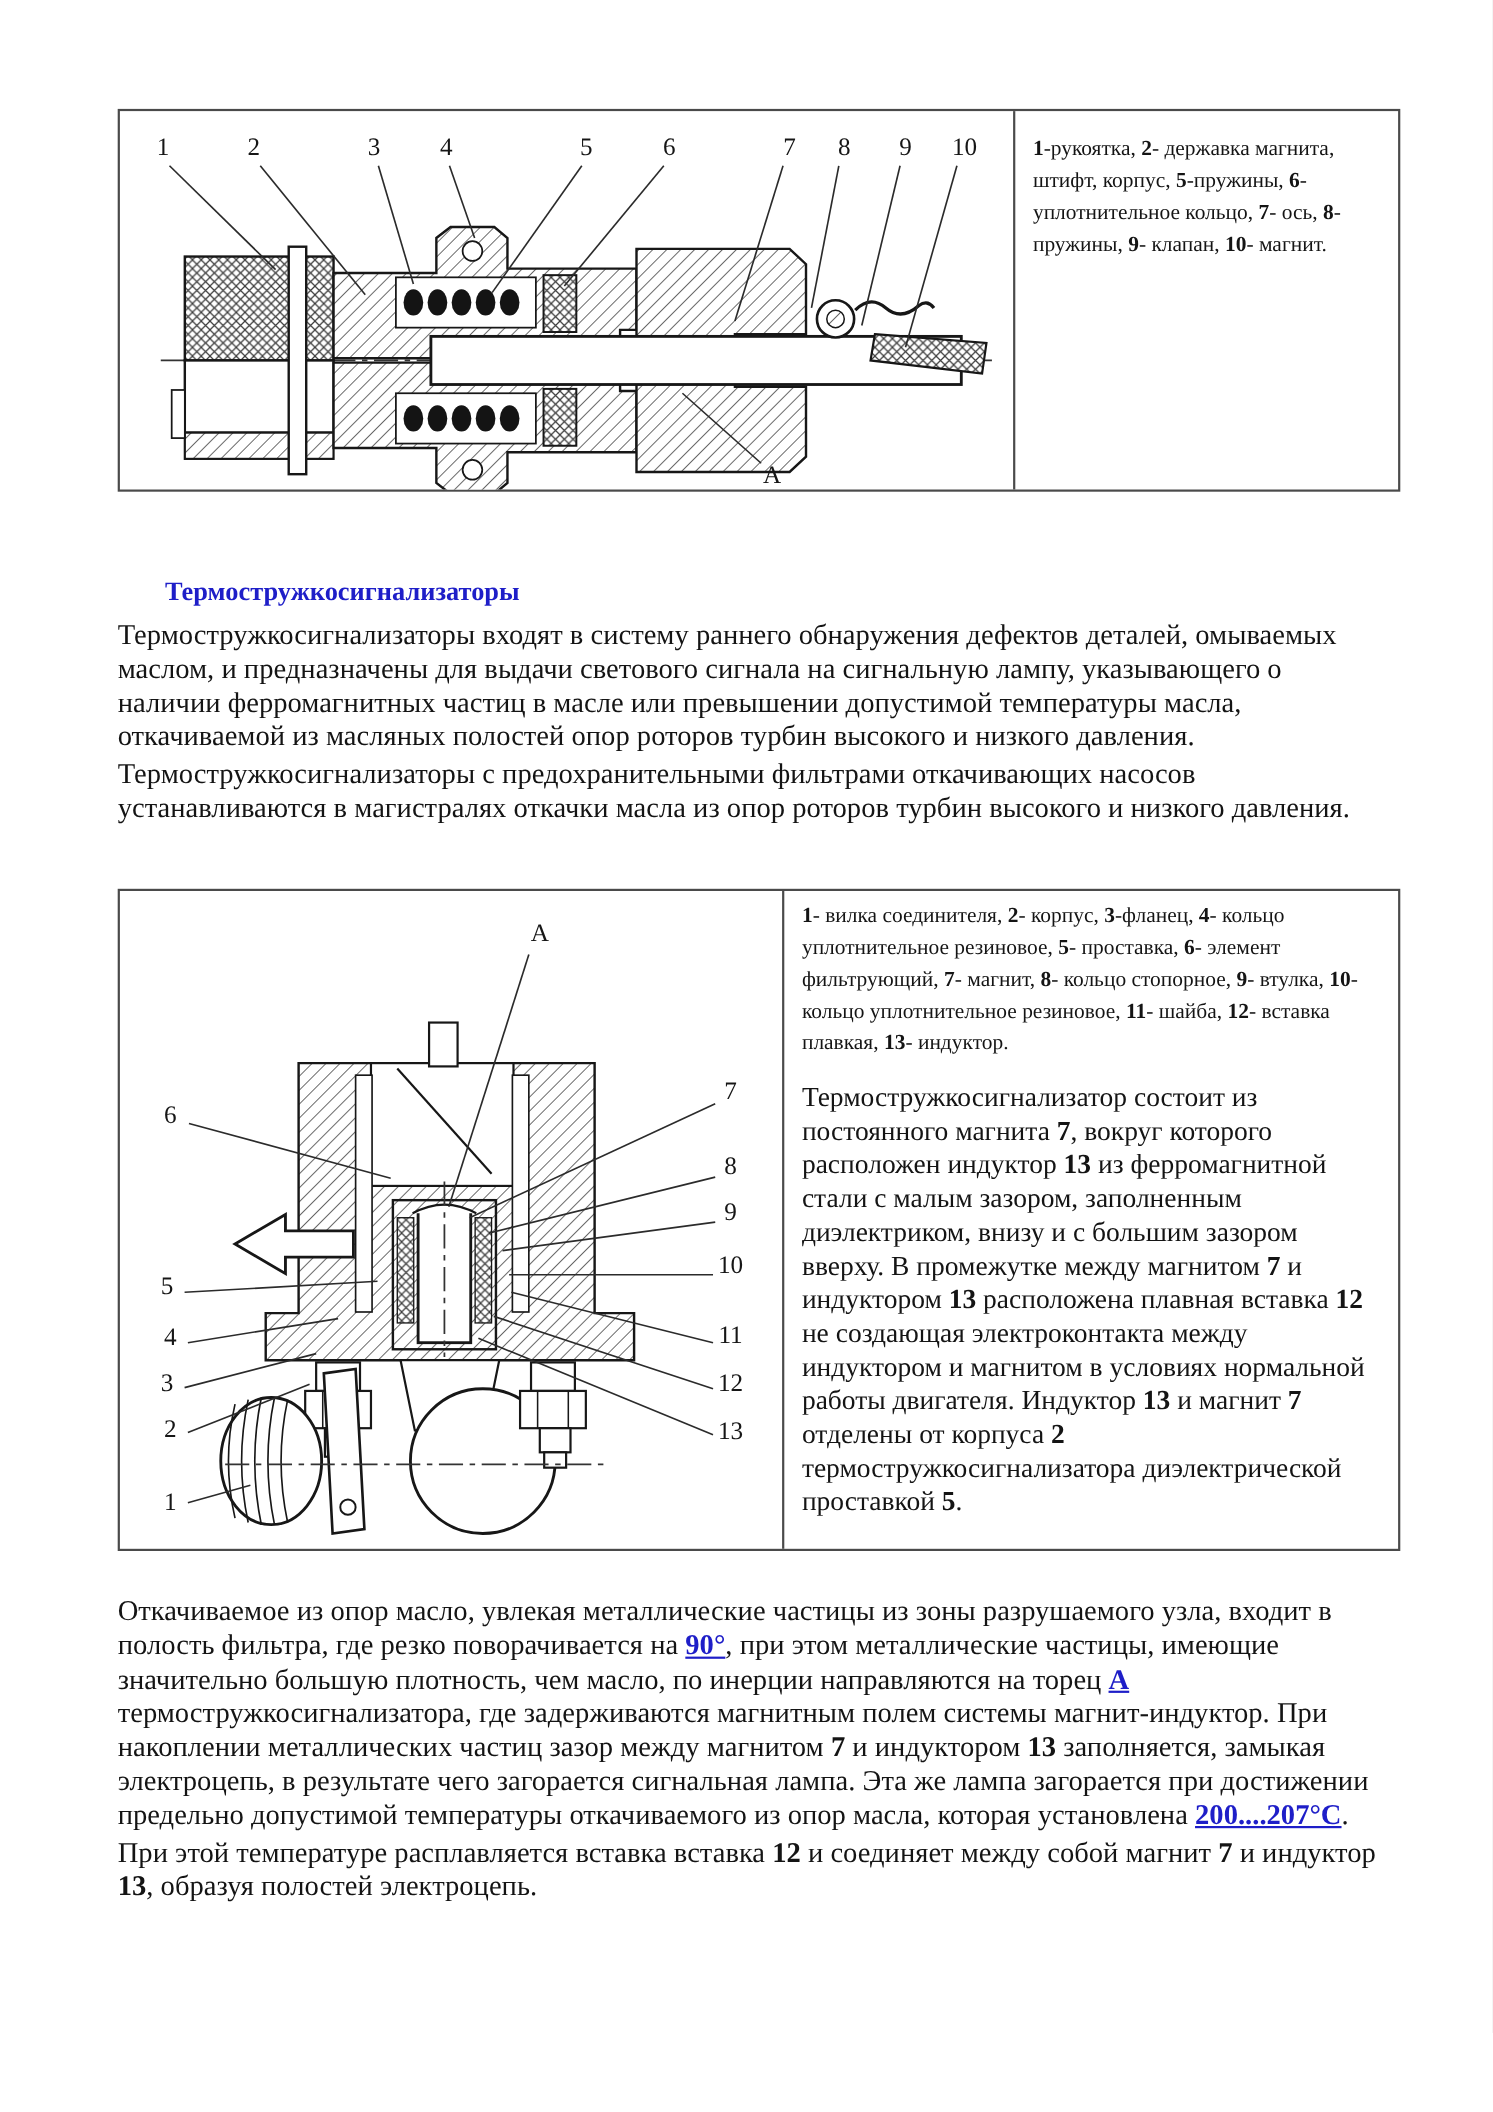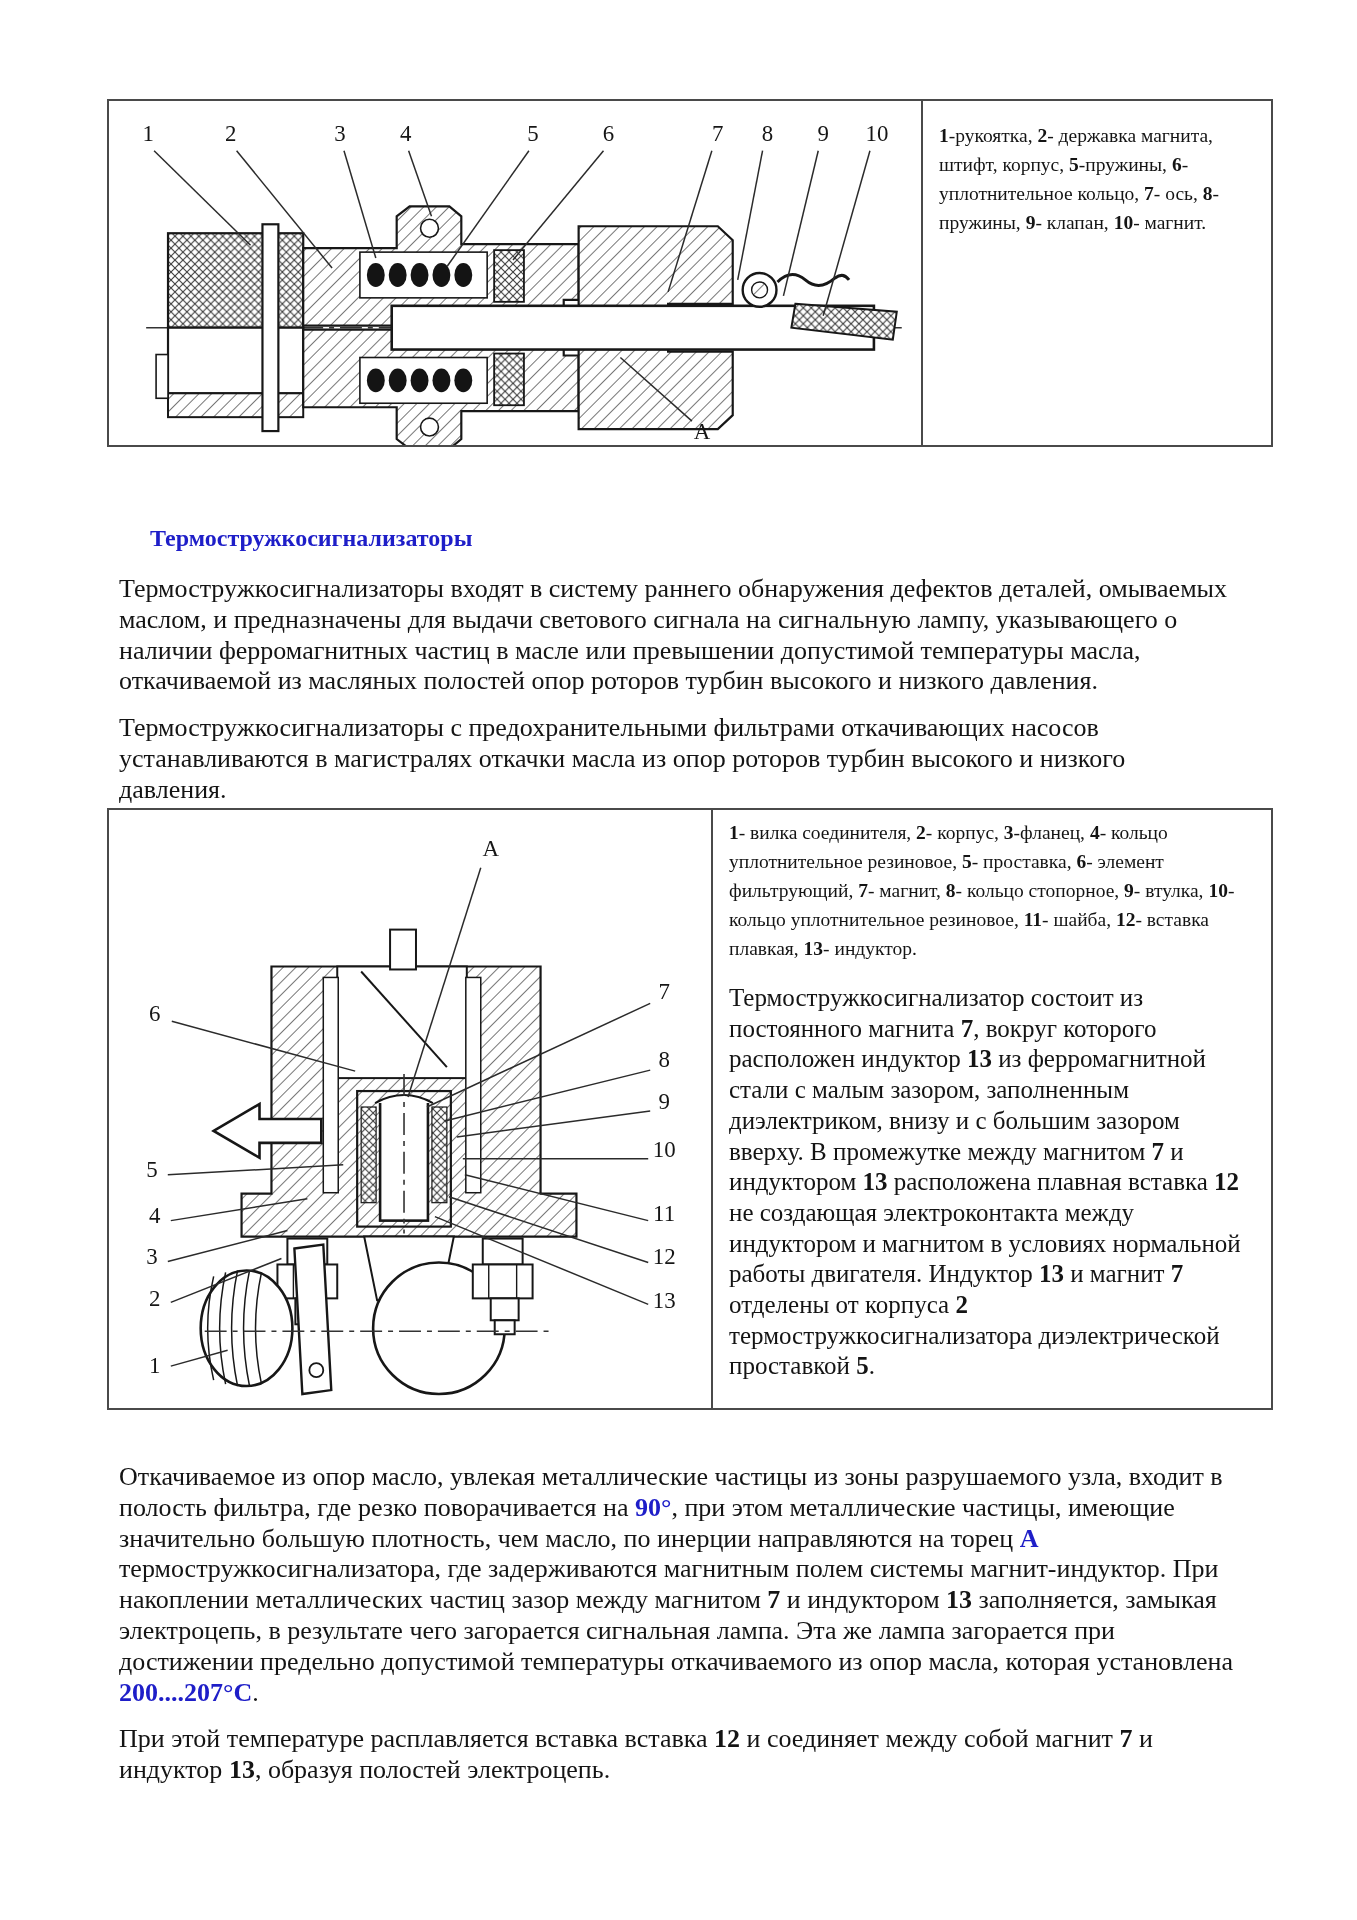--- a/index.html
+++ b/index.html
@@ -16,24 +16,24 @@
   #fig2 .draw{width:604px;border-right:2px solid var(--border,#4a4a4a);position:relative;box-sizing:border-box;}
   #fig2 .capcol{flex:1;padding:8px 14px 0 16px;}
   #fig2 .figcap{margin:0;font-size:19.5px;line-height:29px;}
   #fig2 .desc{margin:20px 0 0 0;font-size:25px;line-height:30.7px;}
   svg.fig{position:absolute;left:0;top:0;width:100%;height:100%;}
   
   .heading{position:absolute;left:150px;top:525px;margin:0;font-size:24px;font-weight:bold;color:var(--blue,#1e1ec8);text-align:right;}
   .textblock{position:absolute;left:103px;width:1152px;font-size:26px;line-height:30.8px;}
   #intro{top:558px;}
   #bottom{top:1446px;}
-  .textblock p{margin:16px;}
+  .textblock p{margin:4px;}
   
   .bd{font-weight:bold;}
-  .bl{color:var(--blue,#1e1ec8);}
+  .bl{color:var(--blue,#1e1ec8);text-decoration:underline;}
   
   .ol{fill:#ffffff;stroke:#171717;}
   .hz{fill:url(#hatch);stroke:#171717;}
   .xz{fill:url(#cross);stroke:#171717;}
   .cl{stroke:#333;stroke-width:1.6;stroke-dasharray:22 6 5 6;fill:none;}
   .leader{stroke:#2b2b2b;stroke-width:1.5;}
   text.callout{font-family:"Liberation Serif",serif;font-size:23px;fill:#161616;text-anchor:middle;}
 </style>
 </head>
 <body>

